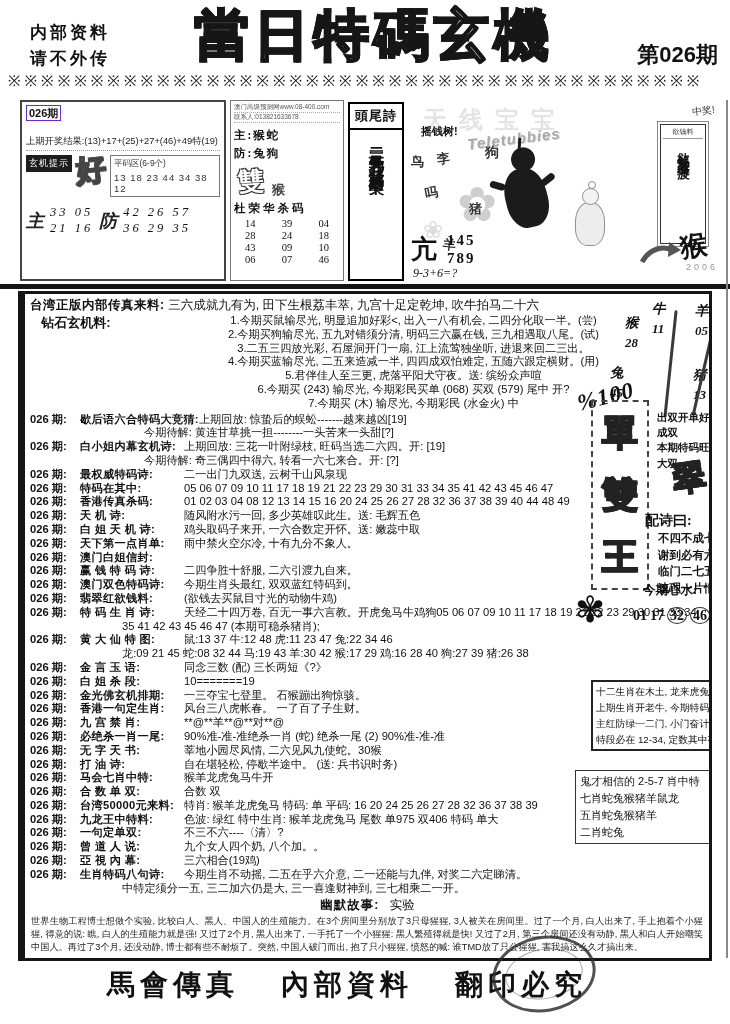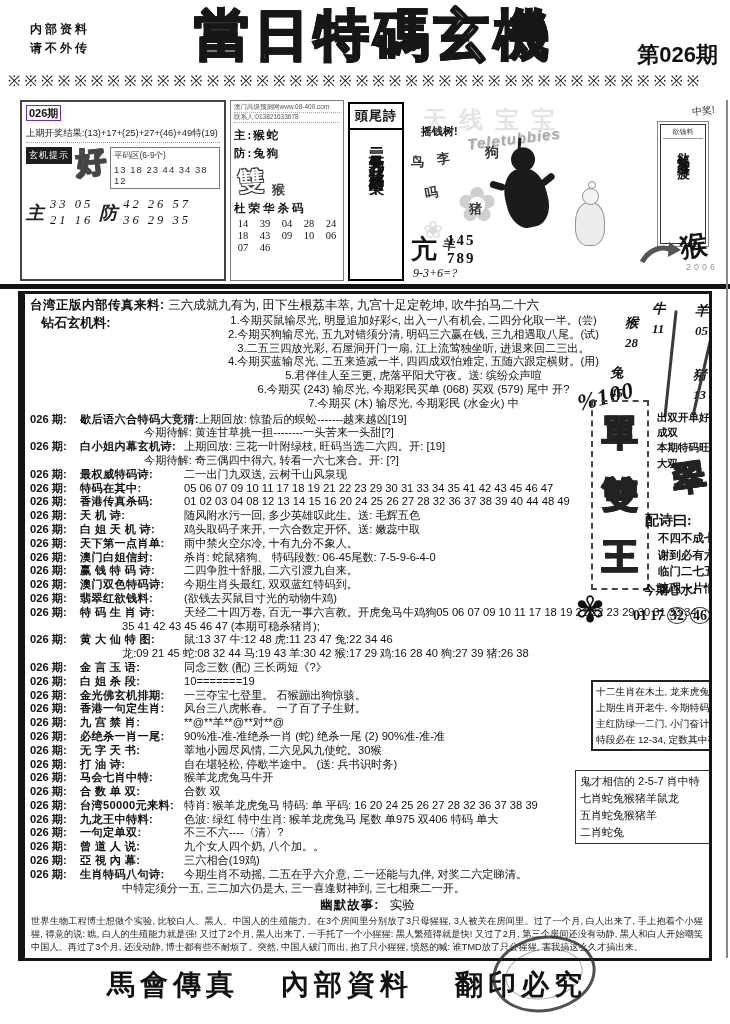--- a/index.html
+++ b/index.html
@@ -1,59 +1,59 @@
 <!DOCTYPE html>
 <html lang="zh"><head>
 <meta charset="utf-8">
 <style>
   html,body{margin:0;padding:0;background:#f6f6f4;}
   #page{position:relative;width:730px;height:1024px;background:#fff;margin:0 auto;
         font-family:"Liberation Sans",sans-serif;color:#111;overflow:hidden;}
   [data-interactable]{box-sizing:border-box;}
 
   
-  .hdr-conf{position:absolute;left:30px;top:20px;font-size:12px;font-weight:800;letter-spacing:3px;line-height:1.55;}
+  .hdr-conf{position:absolute;left:30px;top:20px;font-size:17px;font-weight:800;letter-spacing:3px;line-height:1.55;}
   .hdr-title{position:absolute;left:128px;top:-2px;width:492px;text-align:center;
              font-family:"Liberation Serif",serif;font-weight:900;font-size:55px;line-height:76px;
              letter-spacing:5px;color:#fff;-webkit-text-stroke:2.2px #161616;
              text-shadow:-1px -1px 0 #161616,1px -1px 0 #161616,-1px 1px 0 #161616,1px 1px 0 #161616;}
   .hdr-issue{position:absolute;right:12px;top:40px;font-size:22px;font-weight:800;}
   .stars{position:absolute;left:8px;top:70px;width:714px;overflow:hidden;white-space:nowrap;
          font-size:15px;letter-spacing:4px;color:#161616;}
 
   
   .panel{position:absolute;top:100px;}
   .outline{color:#fff;text-shadow:-1px -1px 0 #333,1px -1px 0 #333,-1px 1px 0 #333,1px 1px 0 #333;}
 
   .neibao{left:20px;width:206px;height:181px;border:2px solid #444;padding:3px 4px;font-size:10px;}
   .nb-head{display:flex;align-items:center;gap:6px;}
   .nb-title{font-family:"Liberation Serif",serif;font-weight:900;font-size:22px;letter-spacing:2px;
             color:#fff;-webkit-text-stroke:1.1px #555;
             text-shadow:-1px -1px 0 #666,1px -1px 0 #666,-1px 1px 0 #666,1px 1px 0 #666;}
   .nb-issue{font-size:11px;font-weight:800;border:1px solid #6d28d9;padding:1px 2px;line-height:1.1;}
-  .nb-result{font-size:9.3px;margin-top:6px;letter-spacing:0;color:#222;border-bottom:1px dotted #999;padding-bottom:2px;}
+  .nb-result{font-size:9.3px;margin-top:14px;letter-spacing:0;color:#222;border-bottom:1px dotted #999;padding-bottom:2px;}
   .nb-mid{display:flex;gap:4px;margin-top:4px;align-items:flex-start;}
   .nb-hint{background:#1d1d1d;color:#fff;font-size:9px;padding:2px 3px;letter-spacing:1px;}
   .nb-lucky{font-family:"Liberation Serif",serif;font-weight:900;font-size:30px;line-height:1;
             color:#fff;-webkit-text-stroke:1.3px #444;
             text-shadow:-1px -1px 0 #555,1px -1px 0 #555,-1px 1px 0 #555,1px 1px 0 #555;transform:rotate(-6deg);}
   .nb-pingma{border:1px solid #777;padding:2px 3px;font-size:8.5px;color:#333;flex:1;}
   .nb-pingma .pm-nums{margin-top:2px;font-size:9.5px;letter-spacing:1px;}
   .nb-zf{display:flex;gap:6px;margin-top:8px;align-items:center;font-family:"Liberation Serif",serif;}
   .zf-char{font-size:18px;font-weight:900;font-style:italic;color:#222;}
   .zf-nums{font-style:italic;font-size:12.5px;line-height:1.25;letter-spacing:3px;white-space:nowrap;}
 
   .midbox{left:230px;width:114px;height:181px;border:1px solid #777;padding:2px 3px;}
   .mb-tiny{font-size:6.5px;color:#555;line-height:1.25;border-bottom:1px dotted #aaa;padding-bottom:1px;}
   .mb-zf{font-size:11.5px;font-weight:800;margin-top:4px;line-height:1.5;letter-spacing:2px;font-family:"Liberation Serif",serif;}
   .mb-glyphs{display:flex;align-items:flex-end;gap:8px;margin:2px 0 2px 4px;}
   .mb-big{font-family:"Liberation Serif",serif;font-weight:900;font-size:26px;transform:rotate(-4deg);}
   .mb-small{font-family:"Liberation Serif",serif;font-weight:700;font-size:13px;color:#444;}
   .mb-sha-title{font-size:11.5px;font-weight:800;letter-spacing:3px;margin-top:2px;font-family:"Liberation Serif",serif;}
-  .sha-grid{display:grid;grid-template-columns:repeat(5,1fr);gap:1px 4px;margin-top:2px;
+  .sha-grid{display:grid;grid-template-columns:repeat(3,1fr);gap:1px 4px;margin-top:2px;
             font-size:10.5px;font-family:"Liberation Serif",serif;text-align:center;}
 
   .touwei{left:348px;top:102px;width:56px;height:179px;border:2.5px solid #000;background:#fff;}
   .tw-title{font-size:13px;font-weight:900;text-align:center;padding:3px 0;border-bottom:2.5px solid #000;
             font-family:"Liberation Serif",serif;letter-spacing:1px;}
   .tw-poem{writing-mode:vertical-rl;height:136px;margin:6px auto 0;font-size:15.5px;font-weight:800;
            font-family:"Liberation Serif",serif;letter-spacing:2px;line-height:1.6;}
 
   .tubbies{left:405px;top:98px;width:235px;height:185px;position:absolute;overflow:hidden;}
   .wmark{position:absolute;left:18px;top:6px;font-size:24px;font-weight:900;color:#e4e4e4;letter-spacing:12px;white-space:nowrap;}
@@ -340,21 +340,20 @@
           <span class="rtext" data-interactable="false">鸡头取码子来开, 一六合数定开怀。送: 嫩蕊中取</span>
         </div>
         <div class="mrow" data-interactable="false">
           <span class="issue" data-interactable="false">026 期:</span>
           <span class="rlabel" data-interactable="false">天下第一点肖单:</span>
           <span class="rtext" data-interactable="false">雨中禁火空尔冷, 十有九分不象人。</span>
         </div>
         <div class="mrow" data-interactable="false">
           <span class="issue" data-interactable="false">026 期:</span>
           <span class="rlabel" data-interactable="false">澳门白姐信封:</span>
-          <span class="rtext" data-interactable="false">杀肖: 蛇鼠猪狗、 特码段数: 06-45尾数: 7-5-9-6-4-0</span>
         </div>
         <div class="mrow" data-interactable="false">
           <span class="issue" data-interactable="false">026 期:</span>
           <span class="rlabel" data-interactable="false">赢 钱 特 码 诗:</span>
           <span class="rtext" data-interactable="false">二四争胜十舒服, 二六引渡九自来。</span>
         </div>
         <div class="mrow" data-interactable="false">
           <span class="issue" data-interactable="false">026 期:</span>
           <span class="rlabel" data-interactable="false">澳门双色特码诗:</span>
           <span class="rtext" data-interactable="false">今期生肖头最红, 双双蓝红特码到。</span>

